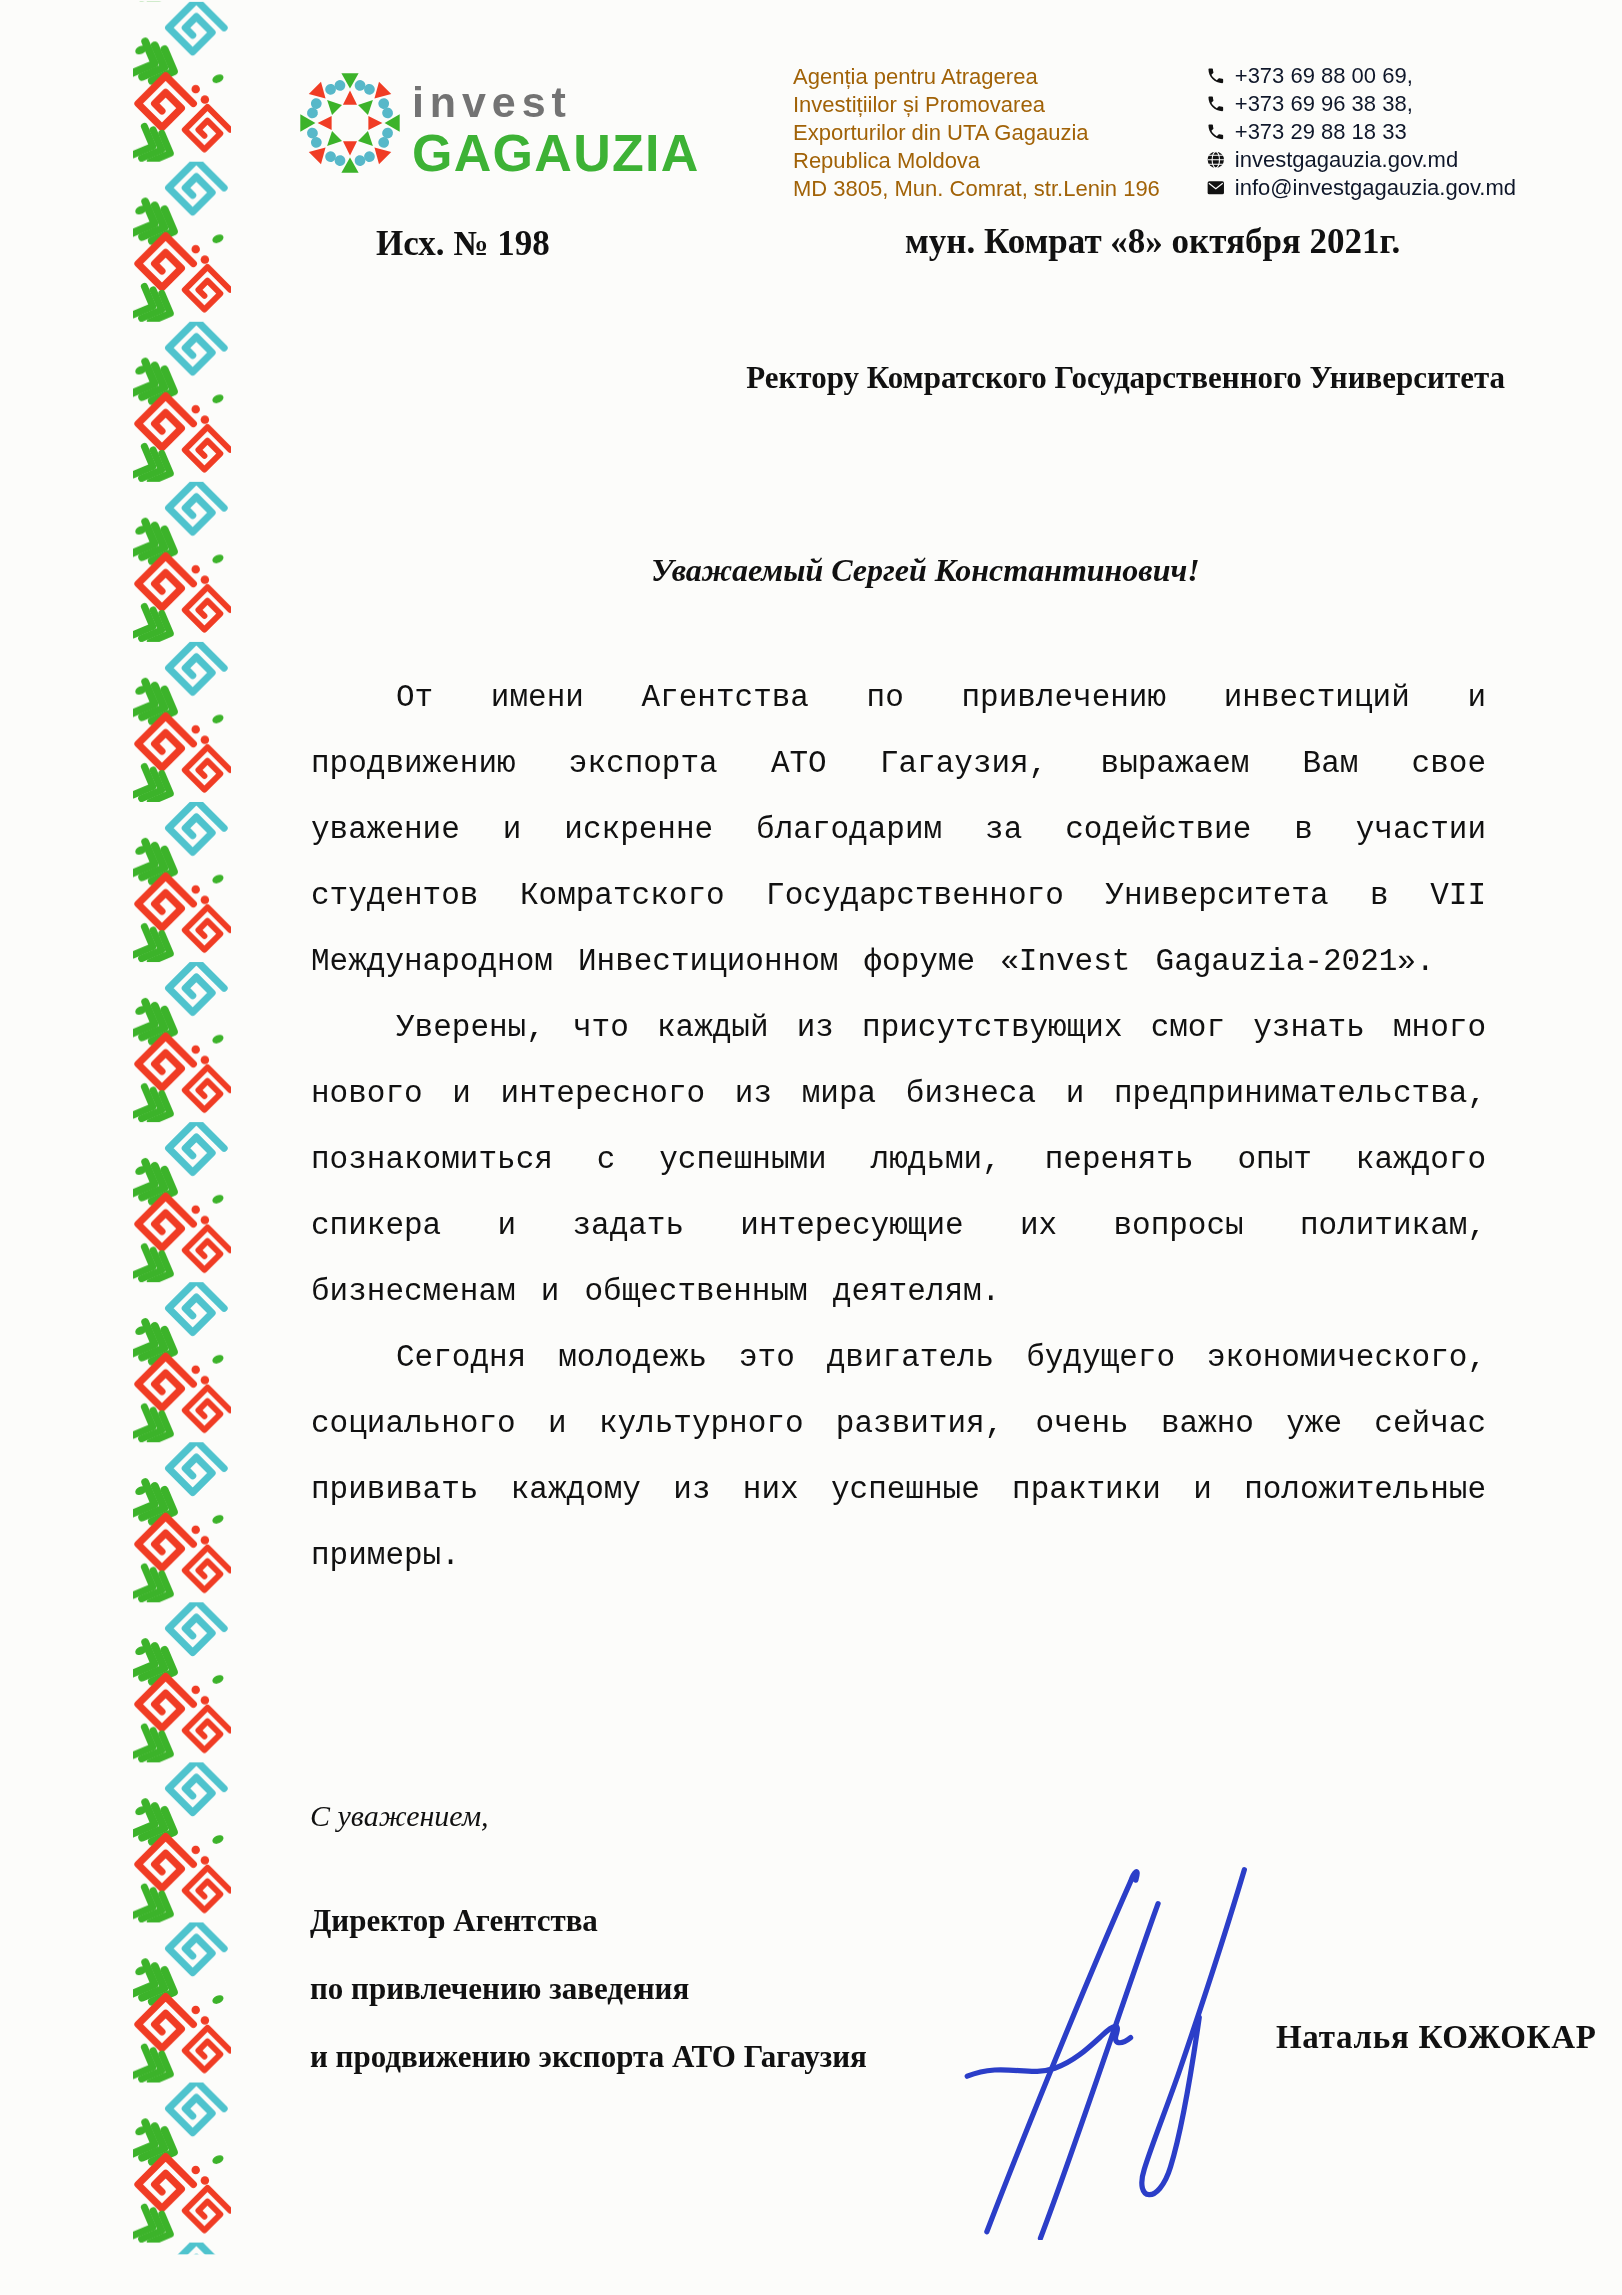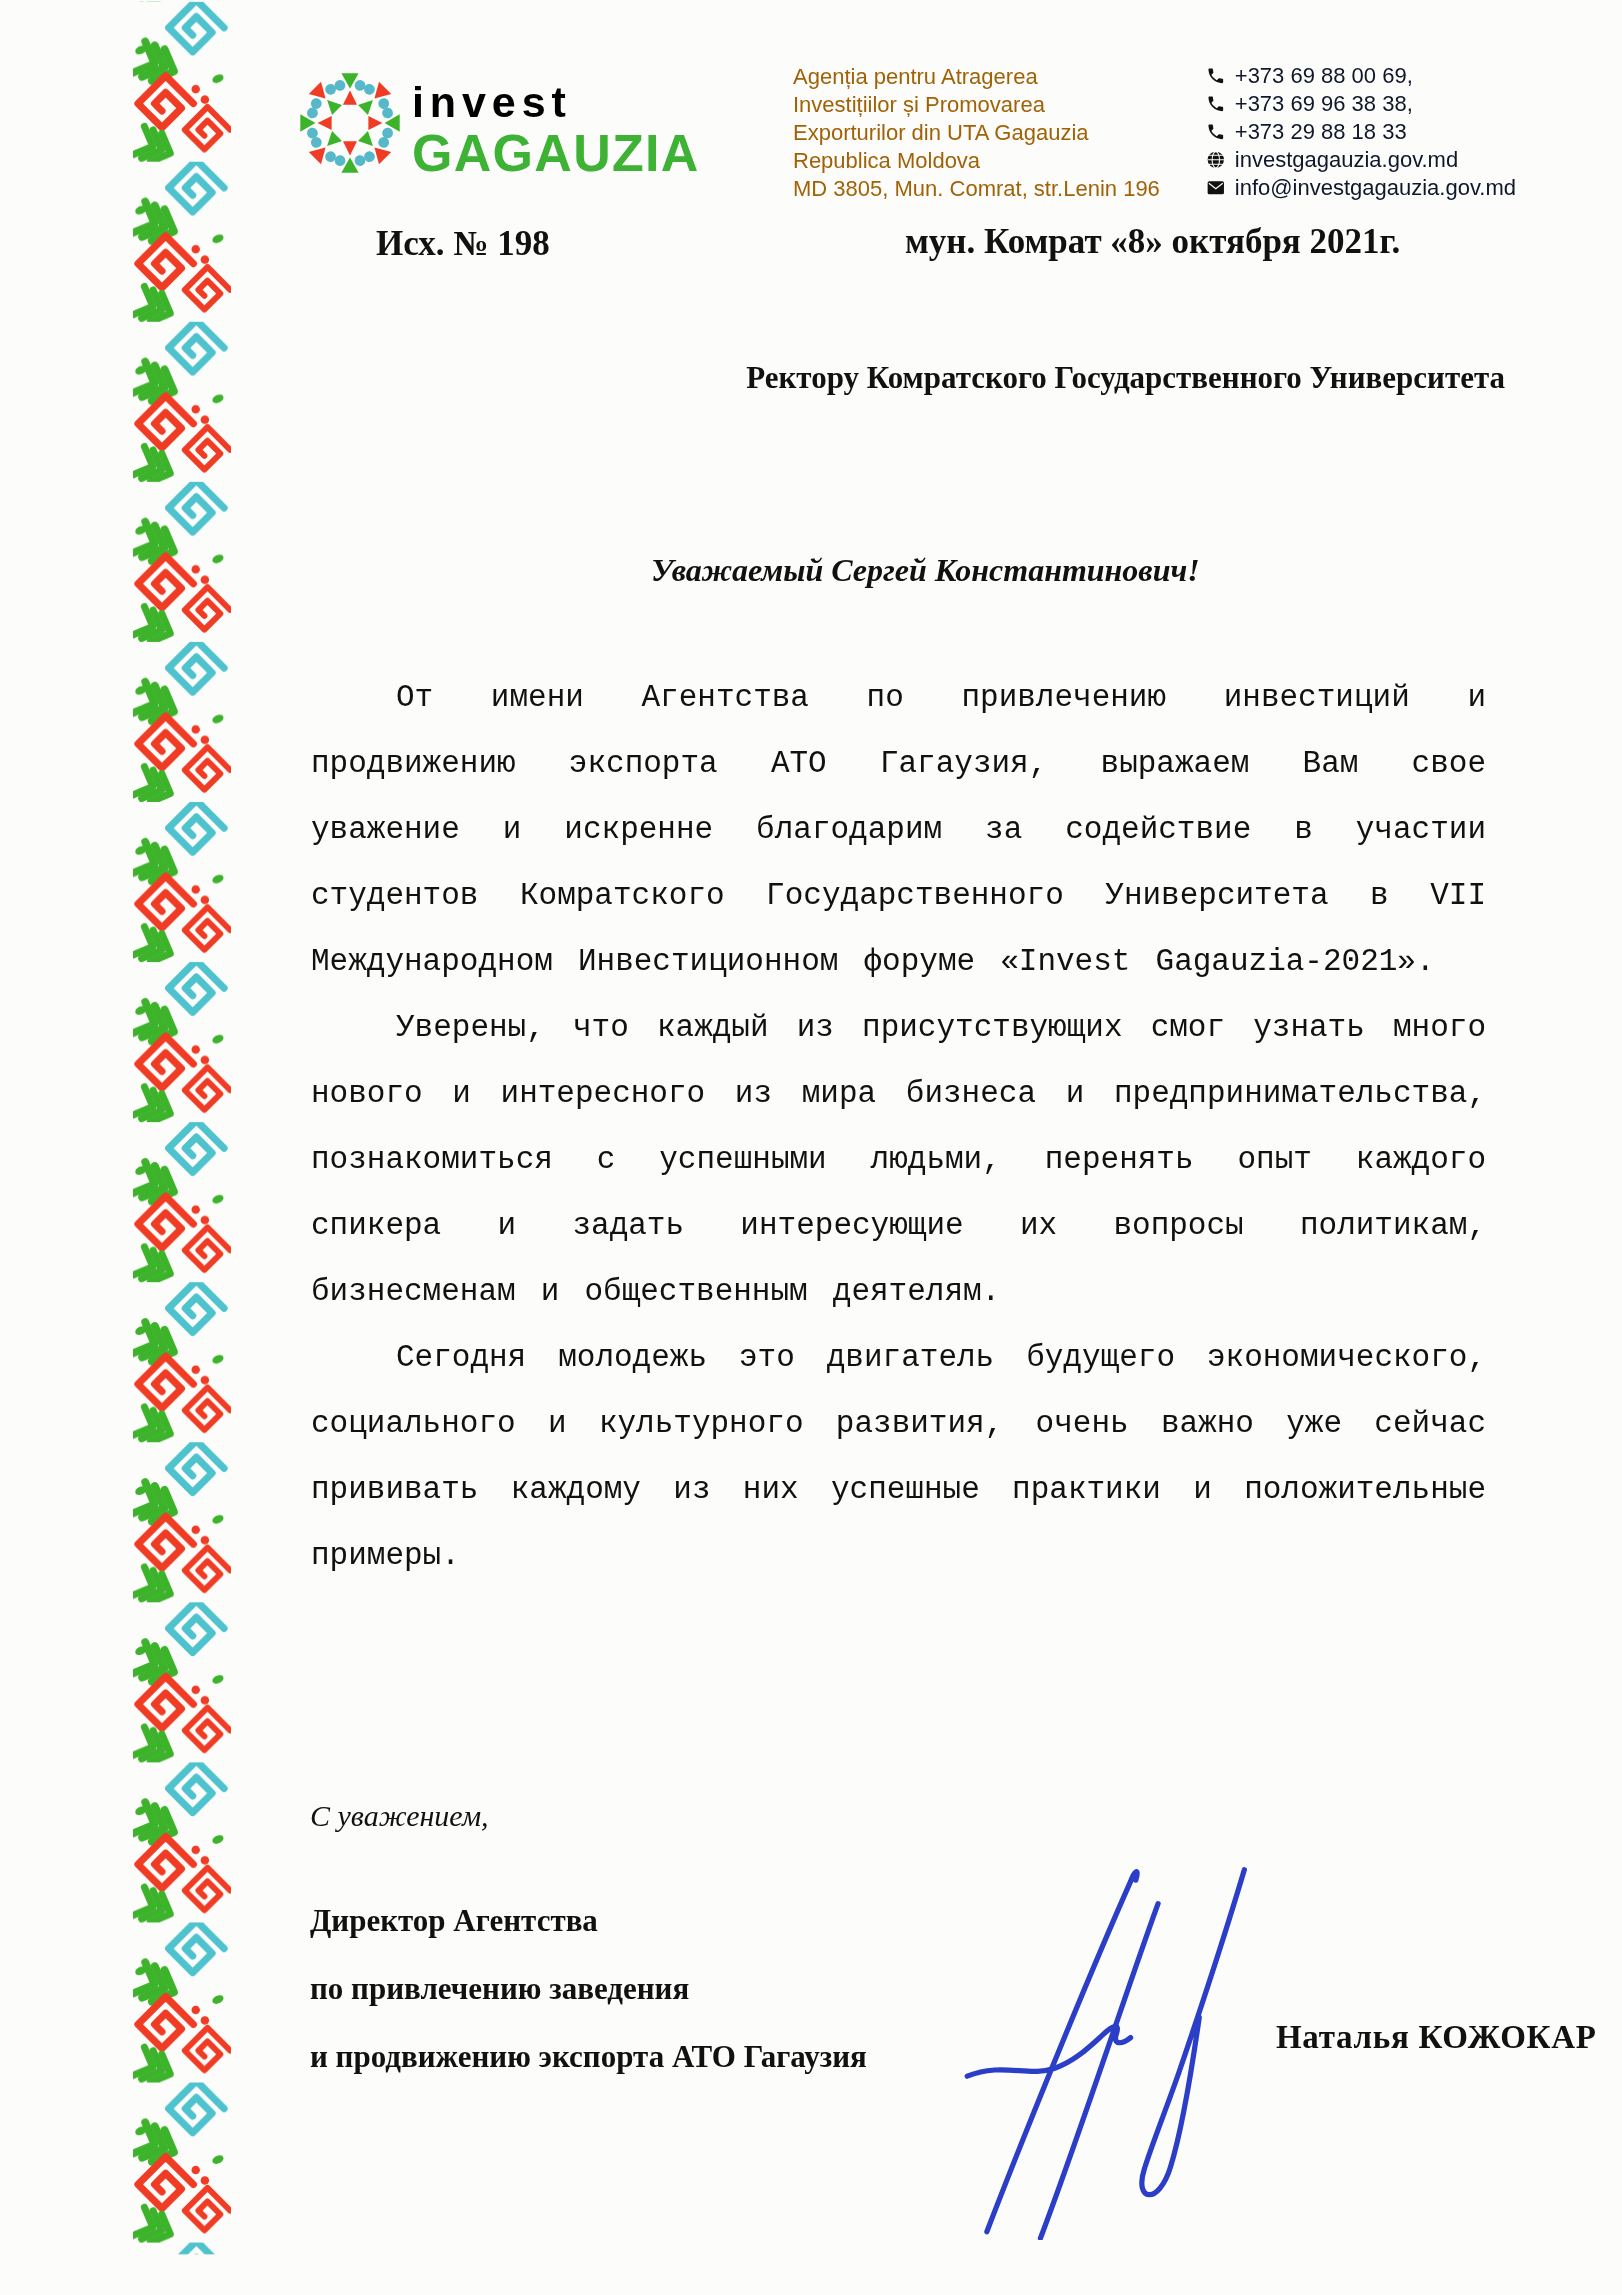--- a/index.html
+++ b/index.html
@@ -10,21 +10,21 @@
   }
   .abs{position:absolute;}
   .sans{font-family:"Liberation Sans", sans-serif;}
 
   
   .ornament{left:133px;top:0;width:98px;height:2256px;}
 
   
   .emblem{left:296px;top:69px;width:108px;height:108px;}
   .logotext{left:412px;top:81px;line-height:1;}
-  .logo-invest{display:block;font-size:43px;font-weight:600;letter-spacing:5.9px;color:#000000;}
+  .logo-invest{display:block;font-size:43px;font-weight:600;letter-spacing:5.9px;color:#737373;}
   .logo-gagauzia{display:block;margin-top:3.3px;font-size:52px;font-weight:bold;letter-spacing:1.3px;color:#3db235;}
 
   .addr{left:777px;top:63px;font-size:22px;line-height:28px;font-weight:500;color:#a16207;margin-left:16px;}
   .contacts{left:1206px;top:62px;font-size:22px;line-height:28px;font-weight:500;color:#0f172a;}
   .contact-row{display:flex;align-items:center;height:28px;}
   .contact-row .cicon{width:19.6px;height:19.6px;margin-right:9.2px;flex:0 0 19.6px;}
 
   .refno{left:376px;top:224px;font-size:35px;font-weight:bold;}
   .placedate{left:905px;top:222px;font-size:35px;font-weight:bold;}
 

